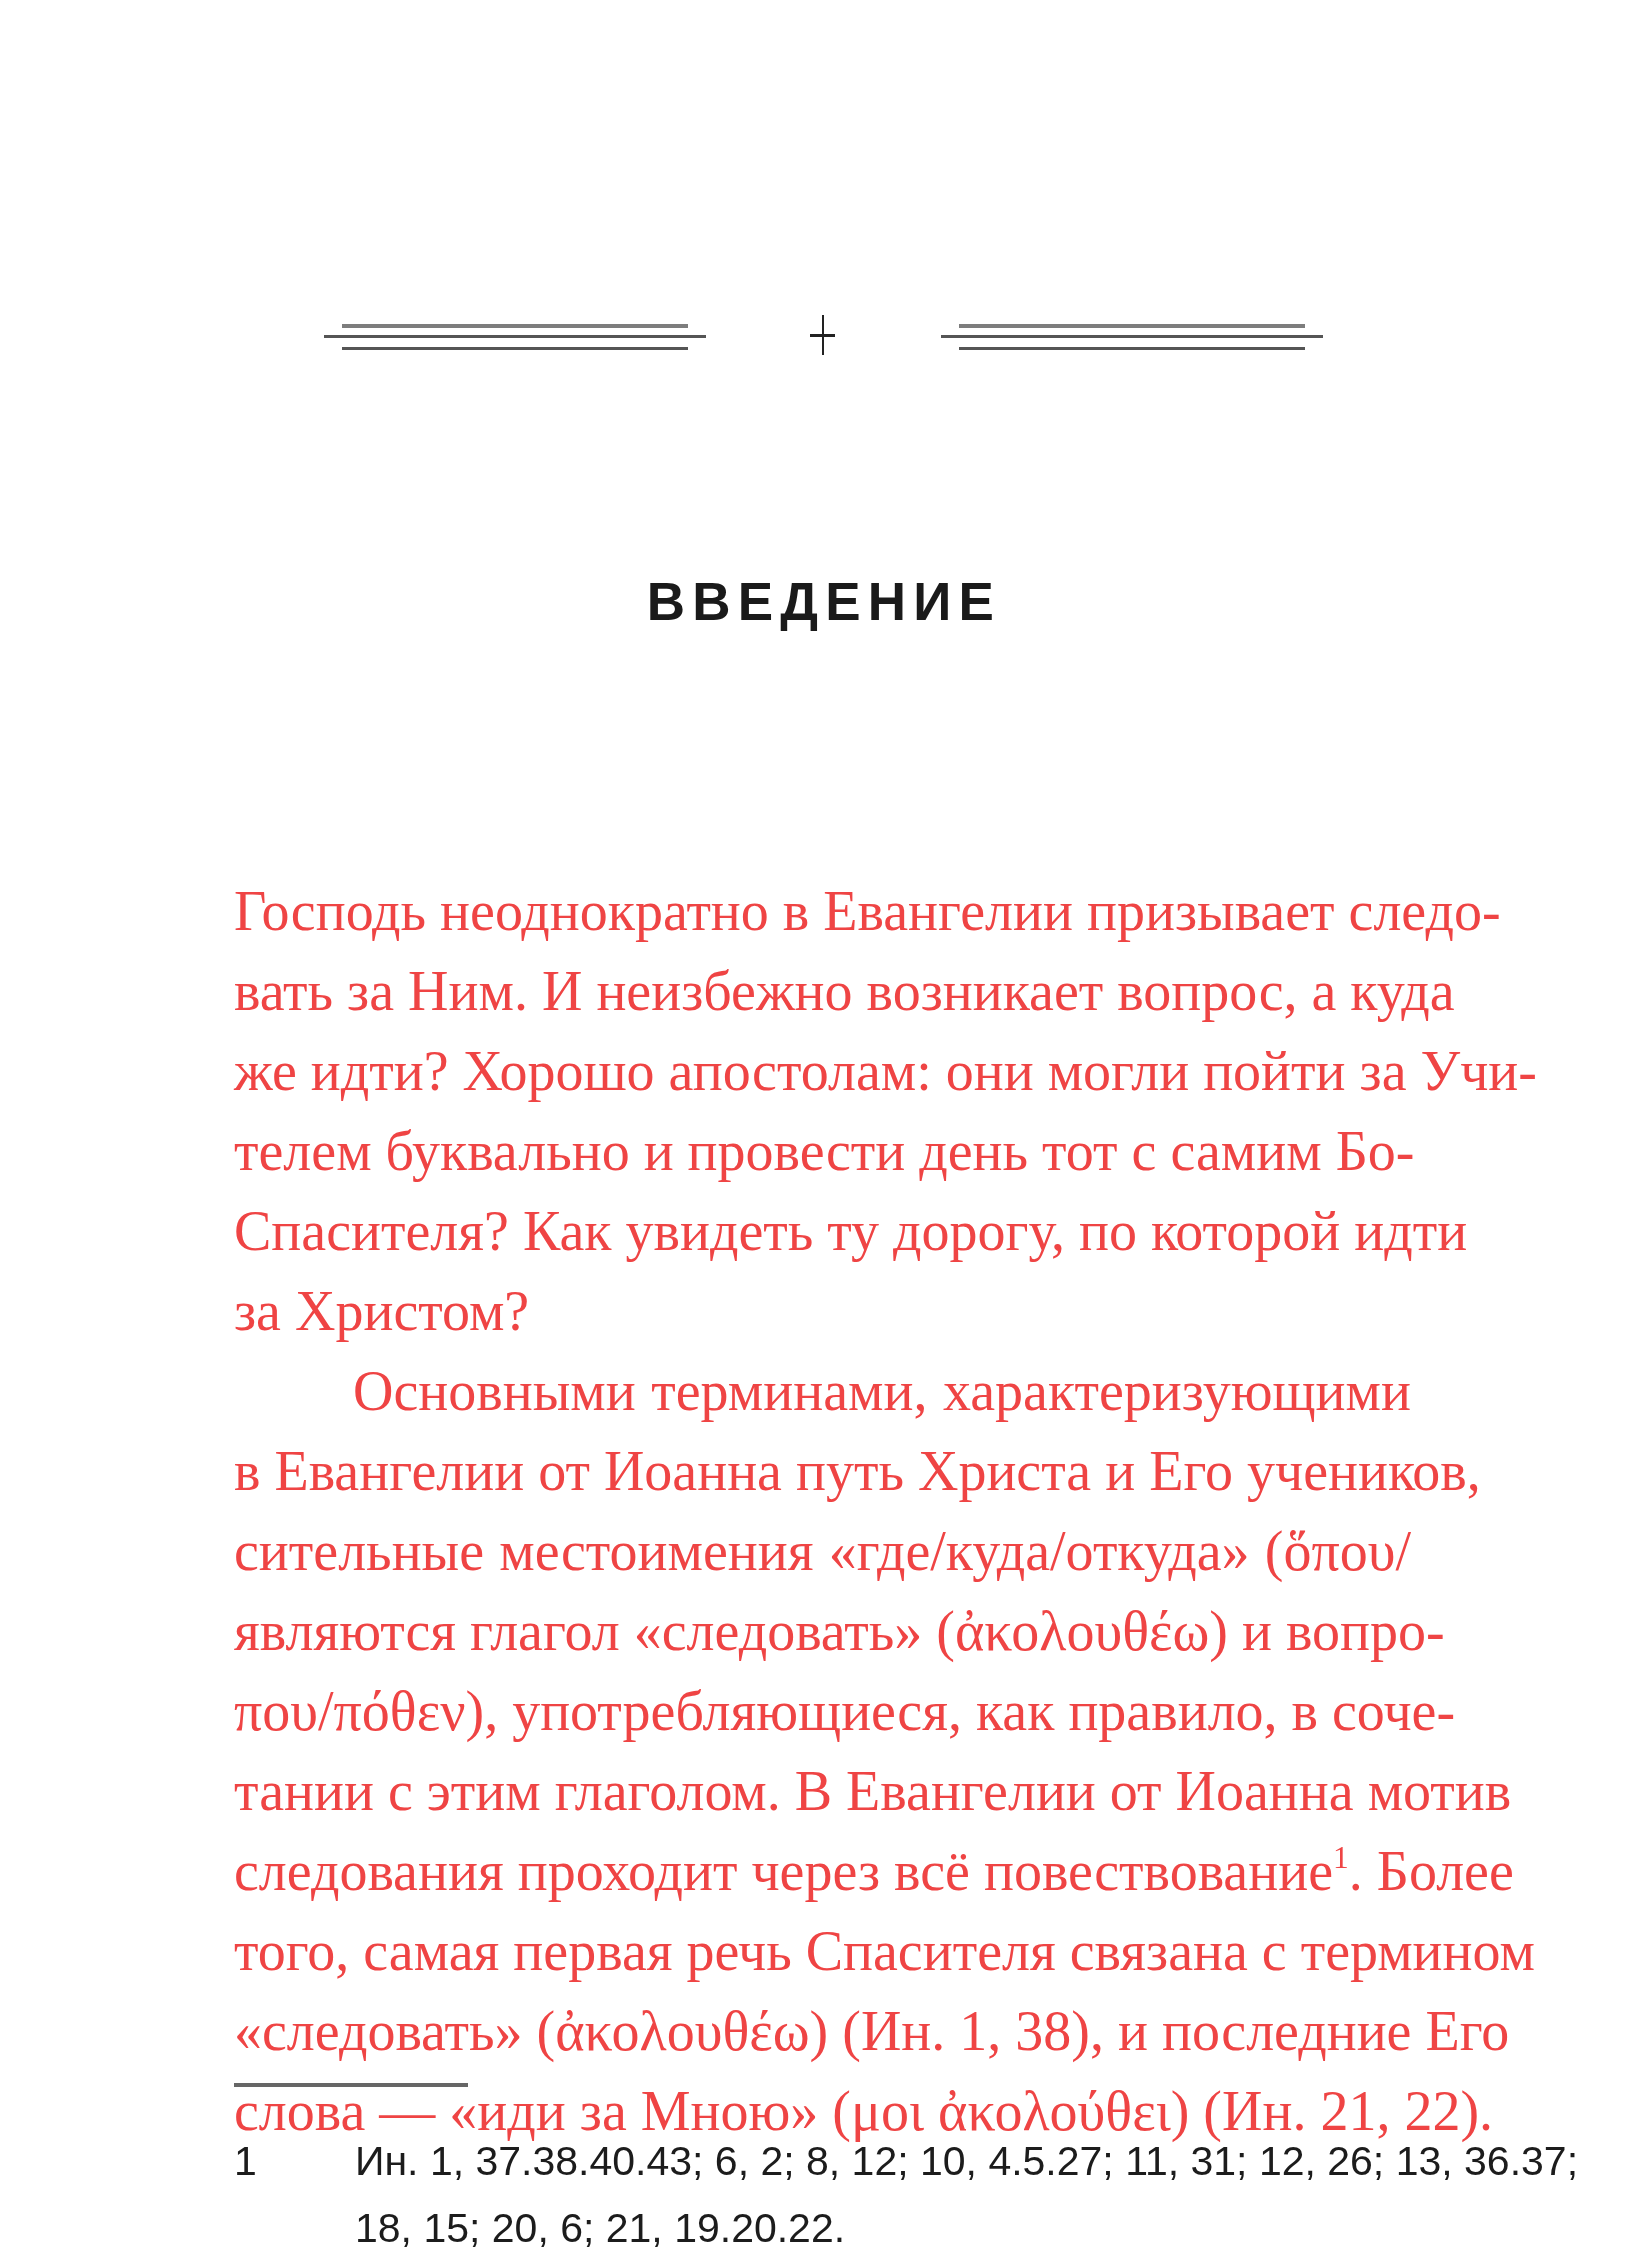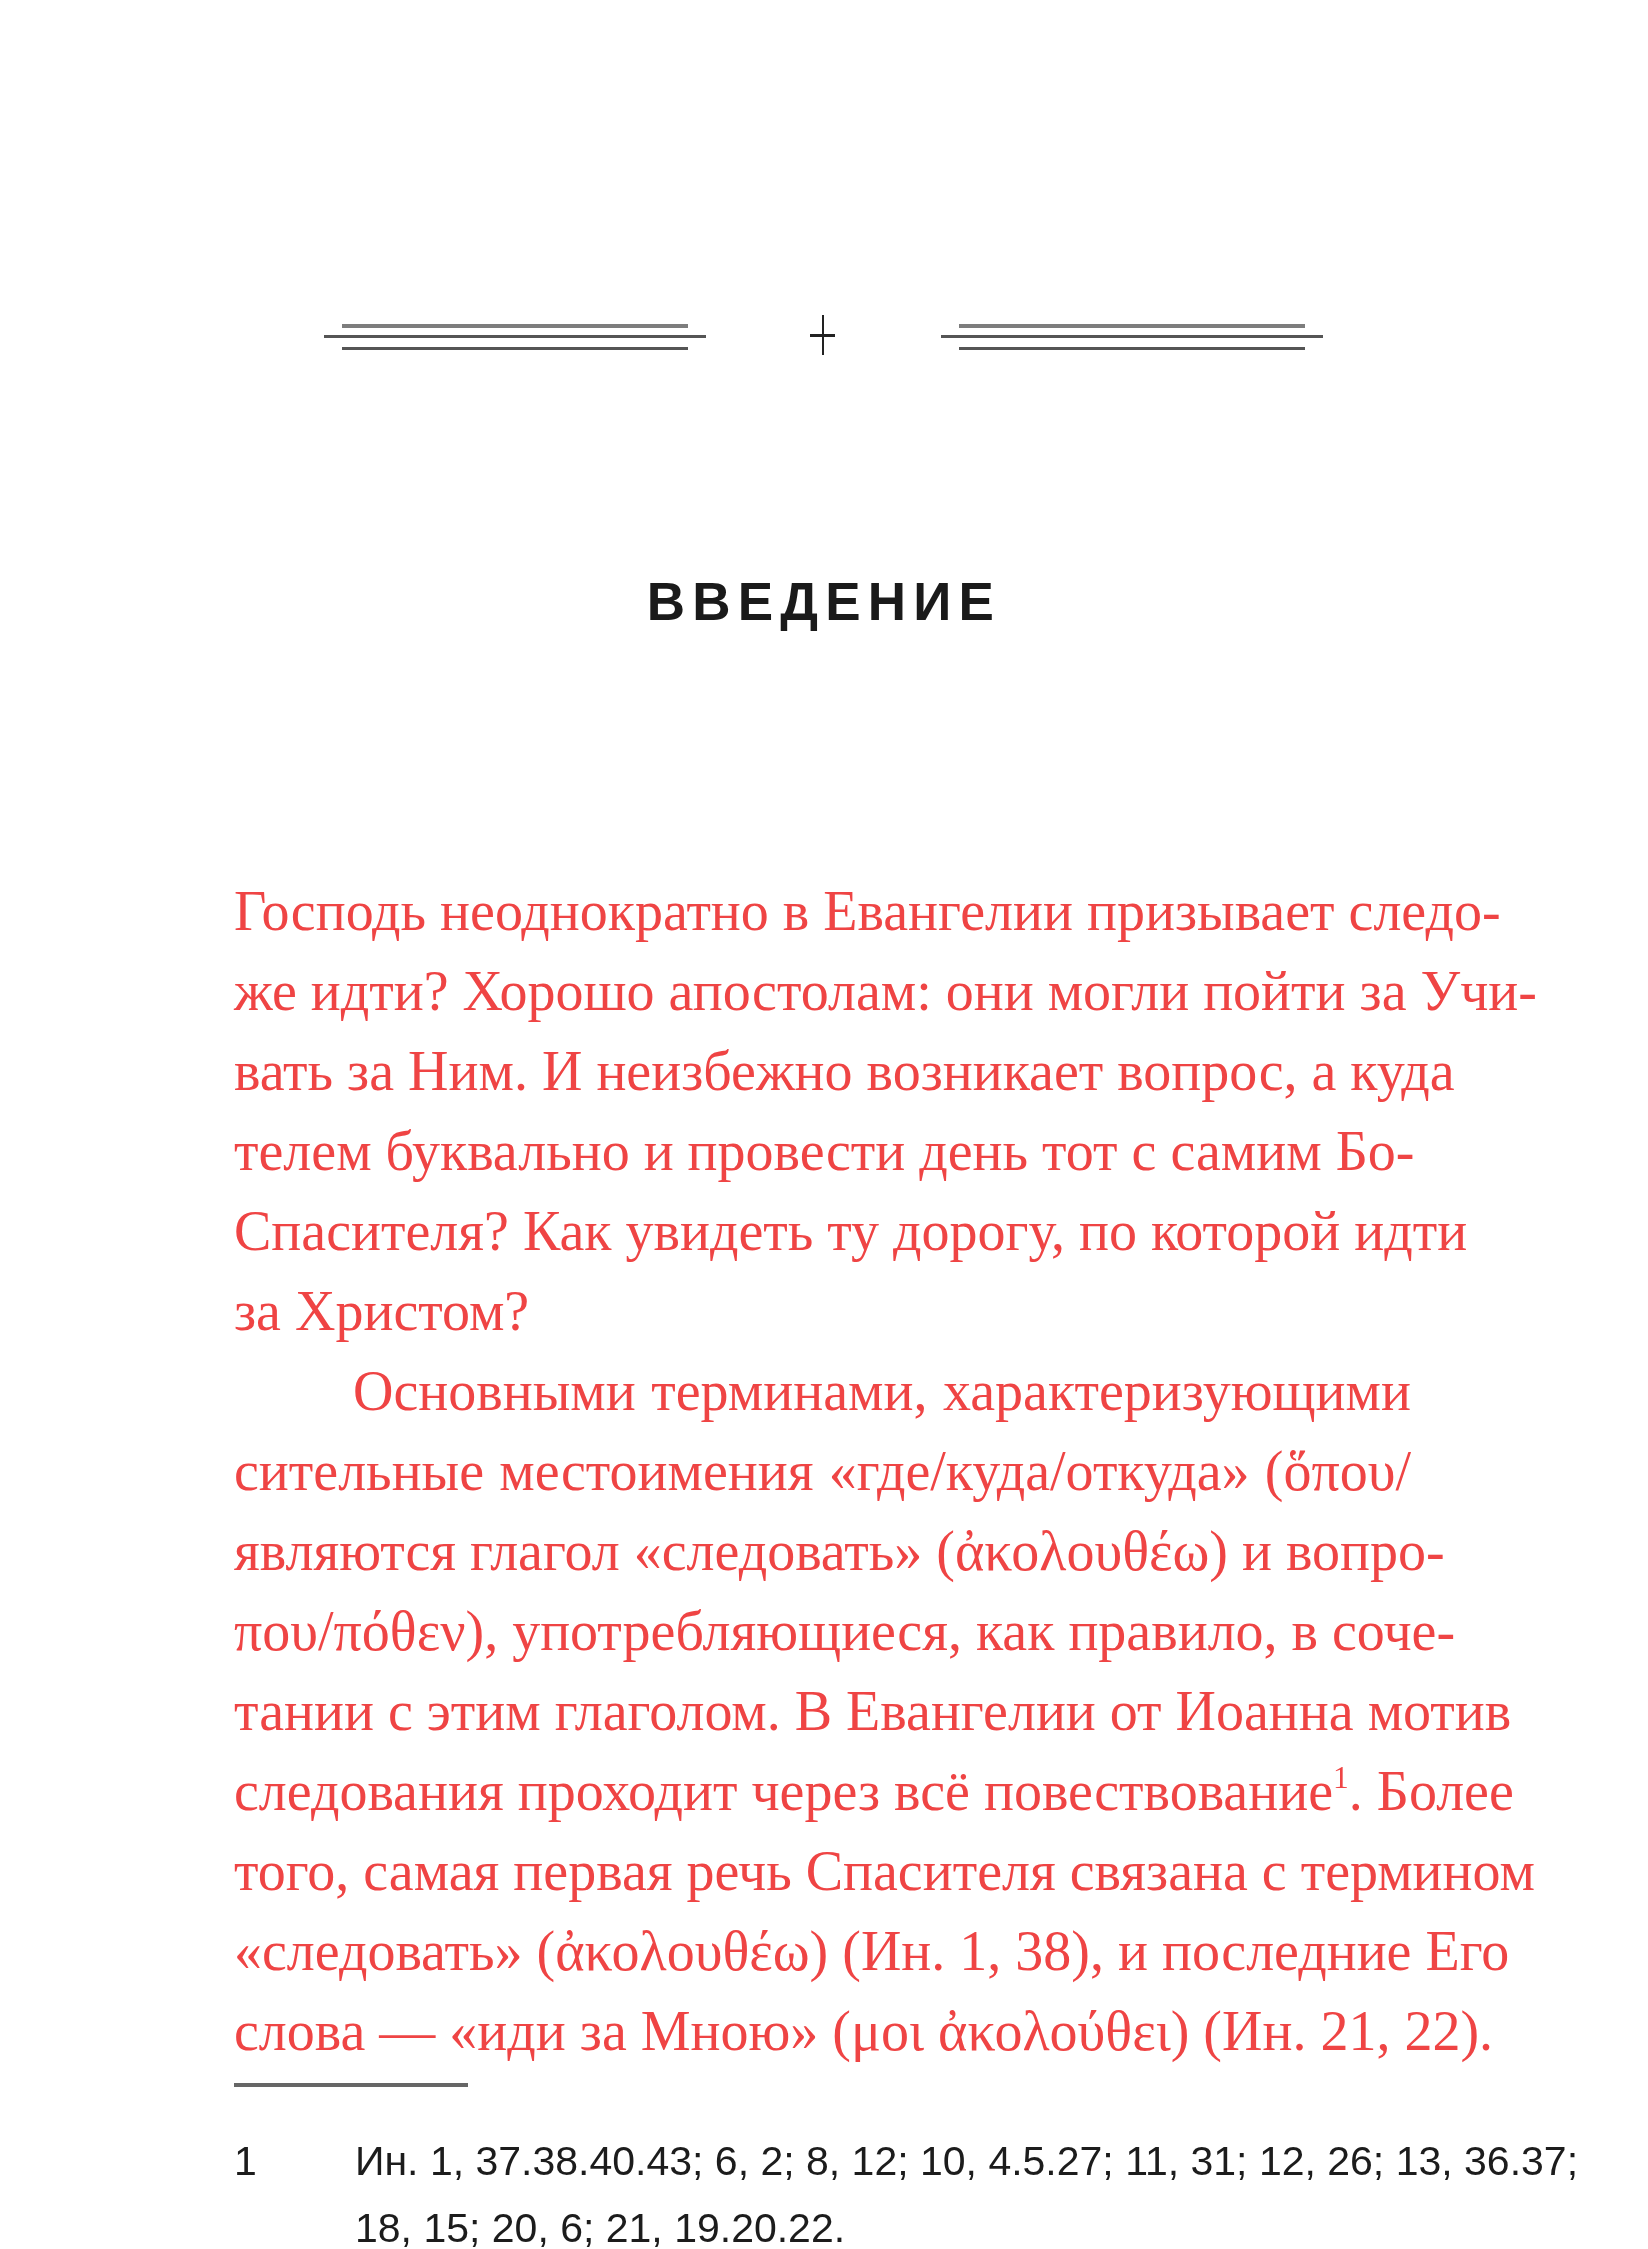--- a/index.html
+++ b/index.html
@@ -53,28 +53,29 @@
     <div class="orn-line l2"></div>
     <div class="orn-line l3"></div>
   </div>
 </div>
 
 <h1 class="heading" style="margin:0;">ВВЕДЕНИЕ</h1>
 
 <div class="body-text">
   <p>
     <span class="line">Господь неоднократно в Евангелии призывает следо-</span>
+    <span class="line">вать за Ним. И неизбежно возникает вопрос, а куда</span>
     <span class="line">же идти? Хорошо апостолам: они могли пойти за Учи-</span>
-    <span class="line">вать за Ним. И неизбежно возникает вопрос, а куда</span>
     <span class="line">телем буквально и провести день тот с самим Бо-</span>
     <span class="line">Спасителя? Как увидеть ту дорогу, по которой идти</span>
     <span class="line last">за Христом?</span>
   </p>
   <p>
     <span class="line" style="padding-left:119px;">Основными терминами, характеризующими</span>
+    <span class="line">в Евангелии от Иоанна путь Христа и Его учеников,</span>
     <span class="line">сительные местоимения «где/куда/откуда» (ὅπου/</span>
     <span class="line">являются глагол «следовать» (ἀκολουθέω) и вопро-</span>
     <span class="line">που/πόθεν), употребляющиеся, как правило, в соче-</span>
     <span class="line">тании с этим глаголом. В Евангелии от Иоанна мотив</span>
     <span class="line"><span>следования проходит через всё повествование</span><sup>1</sup><span>. Более</span></span>
     <span class="line">того, самая первая речь Спасителя связана с термином</span>
     <span class="line">«следовать» (ἀκολουθέω) (Ин. 1, 38), и последние Его</span>
     <span class="line">слова — «иди за Мною» (μοι ἀκολούθει) (Ин. 21, 22).</span>
   </p>
 </div>

